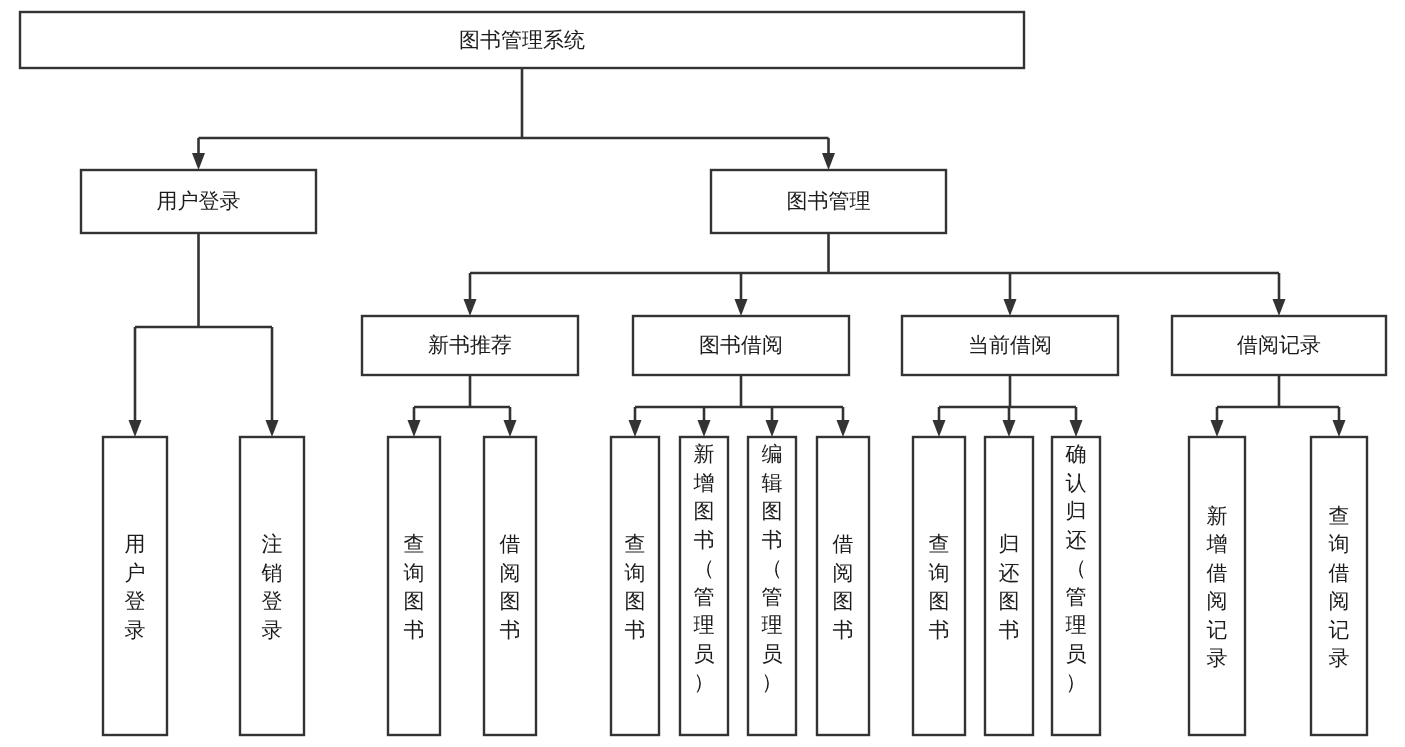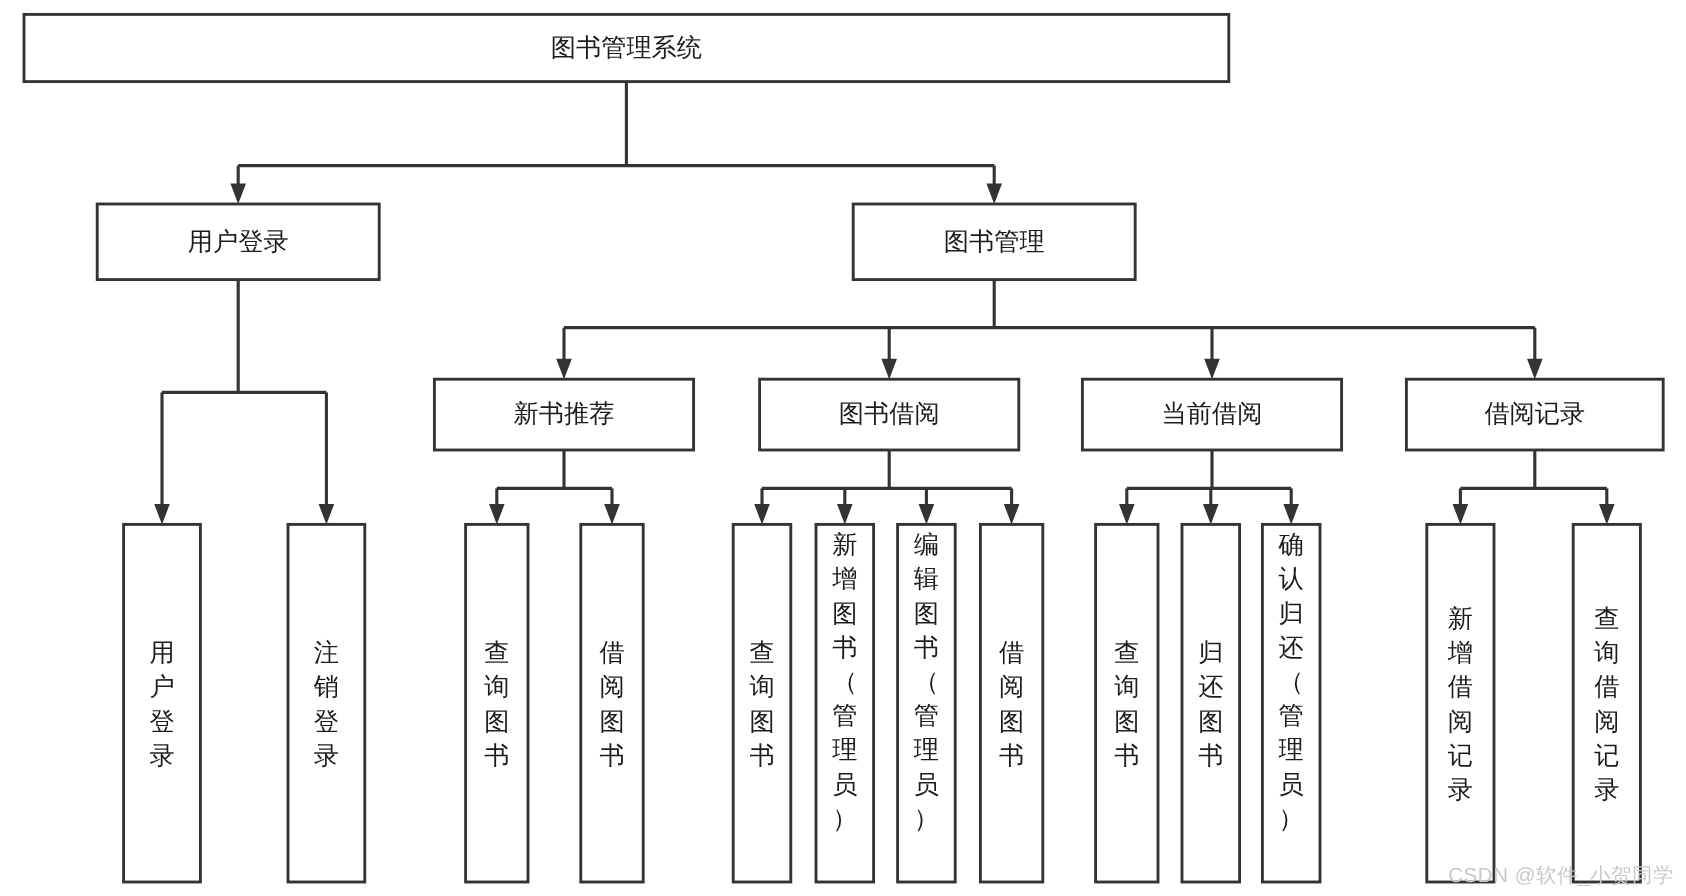--- a/index.html
+++ b/index.html
@@ -216,14 +216,13 @@
         <g>
           <rect class="node-box" x="1189" y="437" width="56" height="298"></rect>
           <text class="node-label-v" x="1217" y="522.5"><tspan x="1217" dy="0">新</tspan><tspan x="1217" dy="28.5">增</tspan><tspan x="1217" dy="28.5">借</tspan><tspan x="1217" dy="28.5">阅</tspan><tspan x="1217" dy="28.5">记</tspan><tspan x="1217" dy="28.5">录</tspan></text>
         </g>
         <g>
           <rect class="node-box" x="1311" y="437" width="56" height="298"></rect>
           <text class="node-label-v" x="1339" y="522.5"><tspan x="1339" dy="0">查</tspan><tspan x="1339" dy="28.5">询</tspan><tspan x="1339" dy="28.5">借</tspan><tspan x="1339" dy="28.5">阅</tspan><tspan x="1339" dy="28.5">记</tspan><tspan x="1339" dy="28.5">录</tspan></text>
         </g>
       </g>
   </svg>
-  <div class="watermark">CSDN @软件_小贺同学</div>
 </div>
 
 </body></html>

